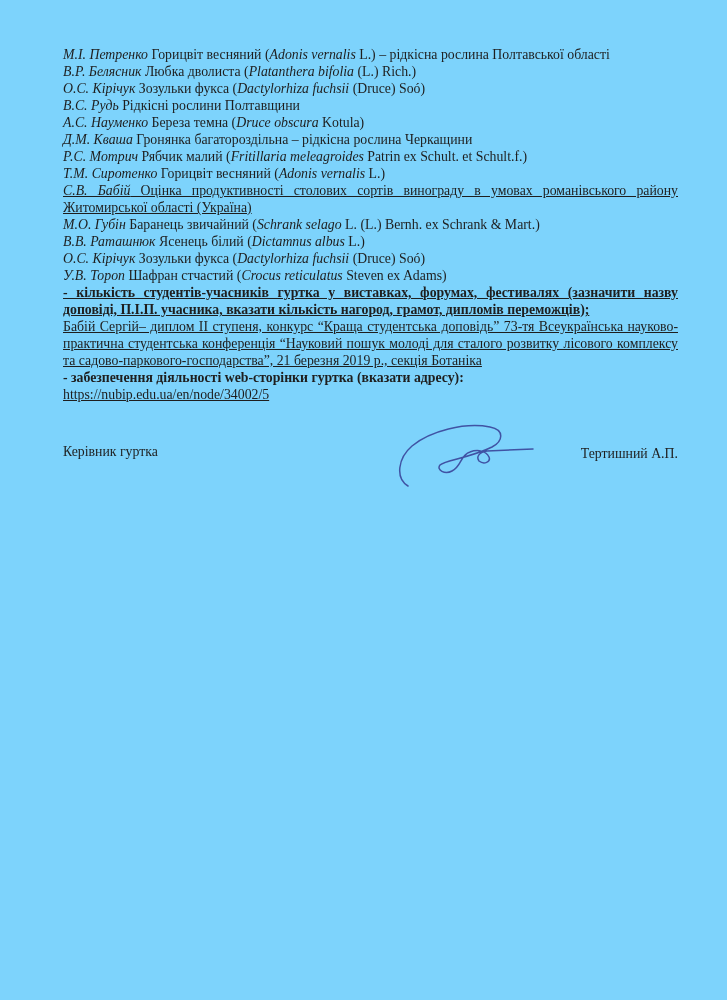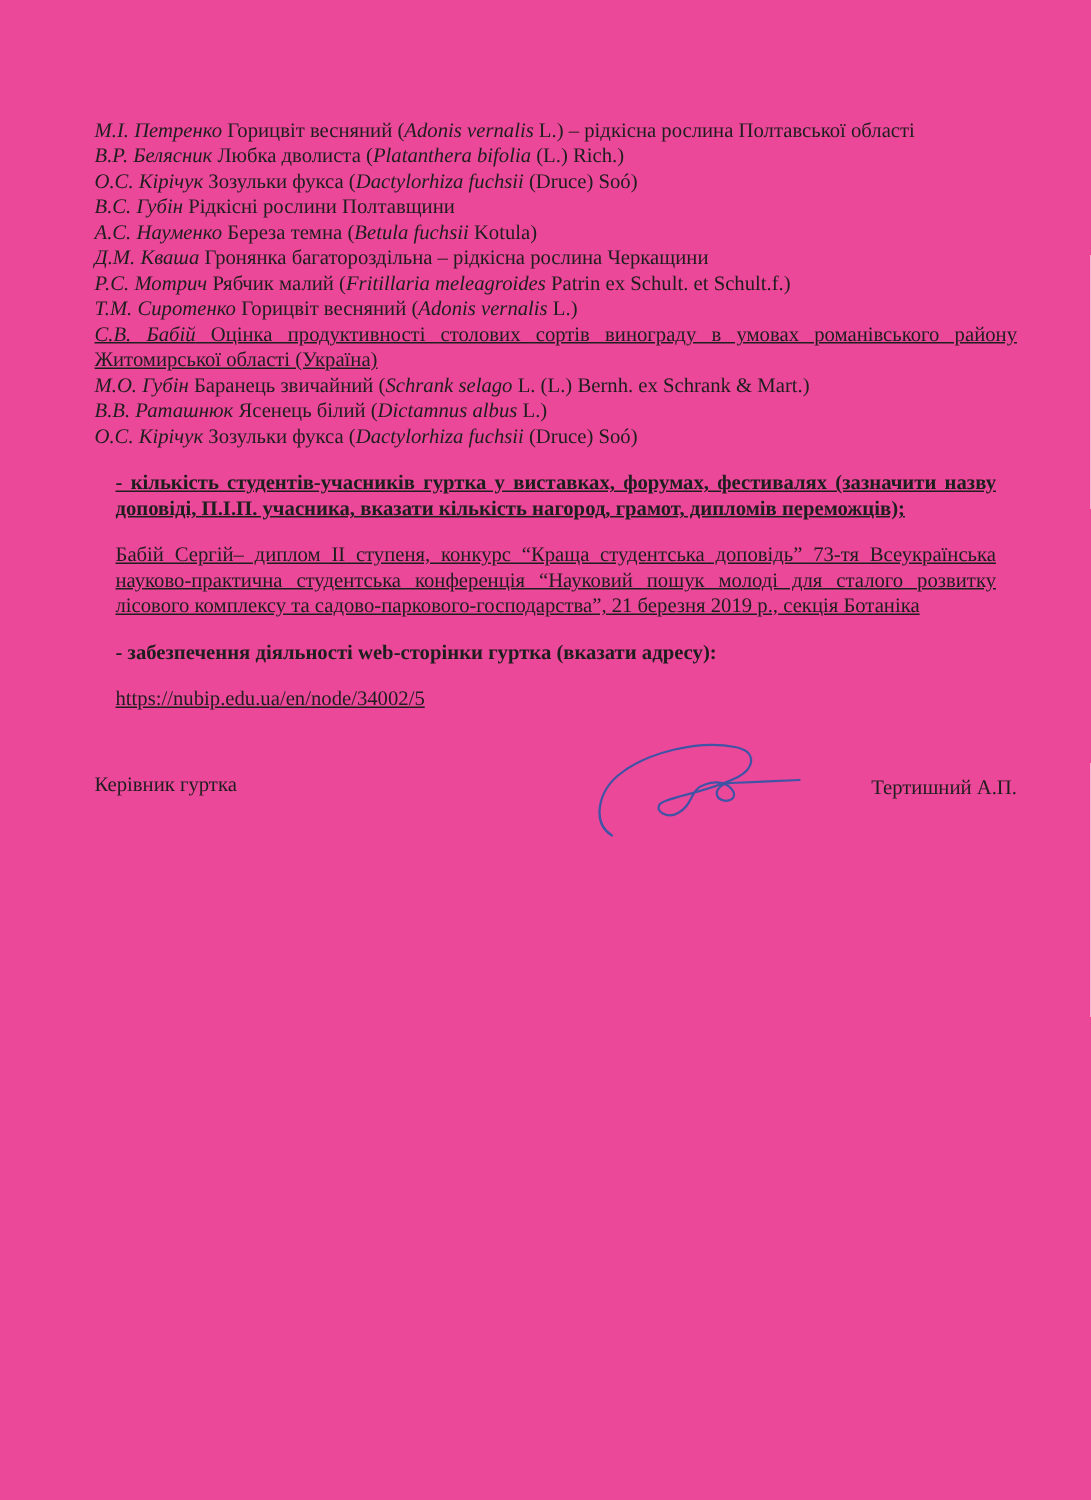--- a/index.html
+++ b/index.html
@@ -4,33 +4,33 @@
 <style>
   html, body {
     margin: 0;
     padding: 0;
     background: #ffffff;
   }
   .page {
     position: relative;
     width: 727px;
     height: 1000px;
-    background: #ec4899;
+    background: #7dd3fc;
     font-family: "Liberation Serif", "DejaVu Serif", serif;
     font-size: 13.8px;
     line-height: 17px;
     color: #1e1e1e;
     box-sizing: border-box;
-    padding: 78px 49px 0 63px;
+    padding: 46px 49px 0 63px;
     overflow: hidden;
   }
   .entry { margin: 0; }
   .entry i { font-style: italic; }
   .justify { text-align: justify; text-decoration: underline; }
-  p { margin: 14px; }
+  p { margin: 0; }
   .bold { font-weight: bold; }
   .weblink {
     color: #1e1e1e;
     text-decoration: underline;
     cursor: pointer;
   }
   .sig-row {
     position: relative;
     margin-top: 40px;
     height: 90px;
@@ -42,29 +42,30 @@
 </style>
 </head>
 <body>
 
 <div class="page">
 
   <div id="species-list">
       <div class="entry"><i>М.І. Петренко</i><span> Горицвіт весняний (</span><i>Adonis vernalis</i><span> L.) – рідкісна рослина Полтавської області</span></div>
       <div class="entry"><i>В.Р. Белясник</i><span> Любка дволиста (</span><i>Platanthera bifolia</i><span> (L.) Rich.)</span></div>
       <div class="entry"><i>О.С. Кірічук</i><span> Зозульки фукса (</span><i>Dactylorhiza fuchsii</i><span> (Druce) Soó)</span></div>
-      <div class="entry"><i>В.С. Губін</i><span> Рідкісні рослини Полтавщини</span></div>
-      <div class="entry"><i>А.С. Науменко</i><span> Береза темна (</span><i>Betula fuchsii</i><span> Kotula)</span></div>
+      <div class="entry"><i>В.С. Рудь</i><span> Рідкісні рослини Полтавщини</span></div>
+      <div class="entry"><i>А.С. Науменко</i><span> Береза темна (</span><i>Druce obscura</i><span> Kotula)</span></div>
       <div class="entry"><i>Д.М. Кваша</i><span> Гронянка багатороздільна – рідкісна рослина Черкащини</span></div>
       <div class="entry"><i>Р.С. Мотрич</i><span> Рябчик малий (</span><i>Fritillaria meleagroides</i><span> Patrin ex Schult. et Schult.f.)</span></div>
       <div class="entry"><i>Т.М. Сиротенко</i><span> Горицвіт весняний (</span><i>Adonis vernalis</i><span> L.)</span></div>
       <div class="entry justify"><i>С.В. Бабій</i><span> Оцінка продуктивності столових сортів винограду в умовах романівського району Житомирської області (Україна)</span></div>
       <div class="entry"><i>М.О. Губін</i><span> Баранець звичайний (</span><i>Schrank selago</i><span> L. (L.) Bernh. ex Schrank &amp; Mart.)</span></div>
       <div class="entry"><i>В.В. Раташнюк</i><span> Ясенець білий (</span><i>Dictamnus albus</i><span> L.)</span></div>
       <div class="entry"><i>О.С. Кірічук</i><span> Зозульки фукса (</span><i>Dactylorhiza fuchsii</i><span> (Druce) Soó)</span></div>
+      <div class="entry"><i>У.В. Тороп</i><span> Шафран стчастий (</span><i>Crocus reticulatus</i><span> Steven ex Adams)</span></div>
     </div>
 
   <p class="bold justify">- кількість студентів-учасників гуртка у виставках, форумах, фестивалях (зазначити назву доповіді, П.І.П. учасника, вказати кількість нагород, грамот, дипломів переможців);</p>
 
   <p class="justify">Бабій Сергій– диплом II ступеня, конкурс “Краща студентська доповідь” 73-тя Всеукраїнська науково-практична студентська конференція “Науковий пошук молоді для сталого розвитку лісового комплексу та садово-паркового-господарства”, 21 березня 2019 р., секція Ботаніка</p>
 
   <p class="bold">- забезпечення діяльності web-сторінки гуртка (вказати адресу):</p>
 
   <p>
     <a class="weblink">https://nubip.edu.ua/en/node/34002/5</a>

